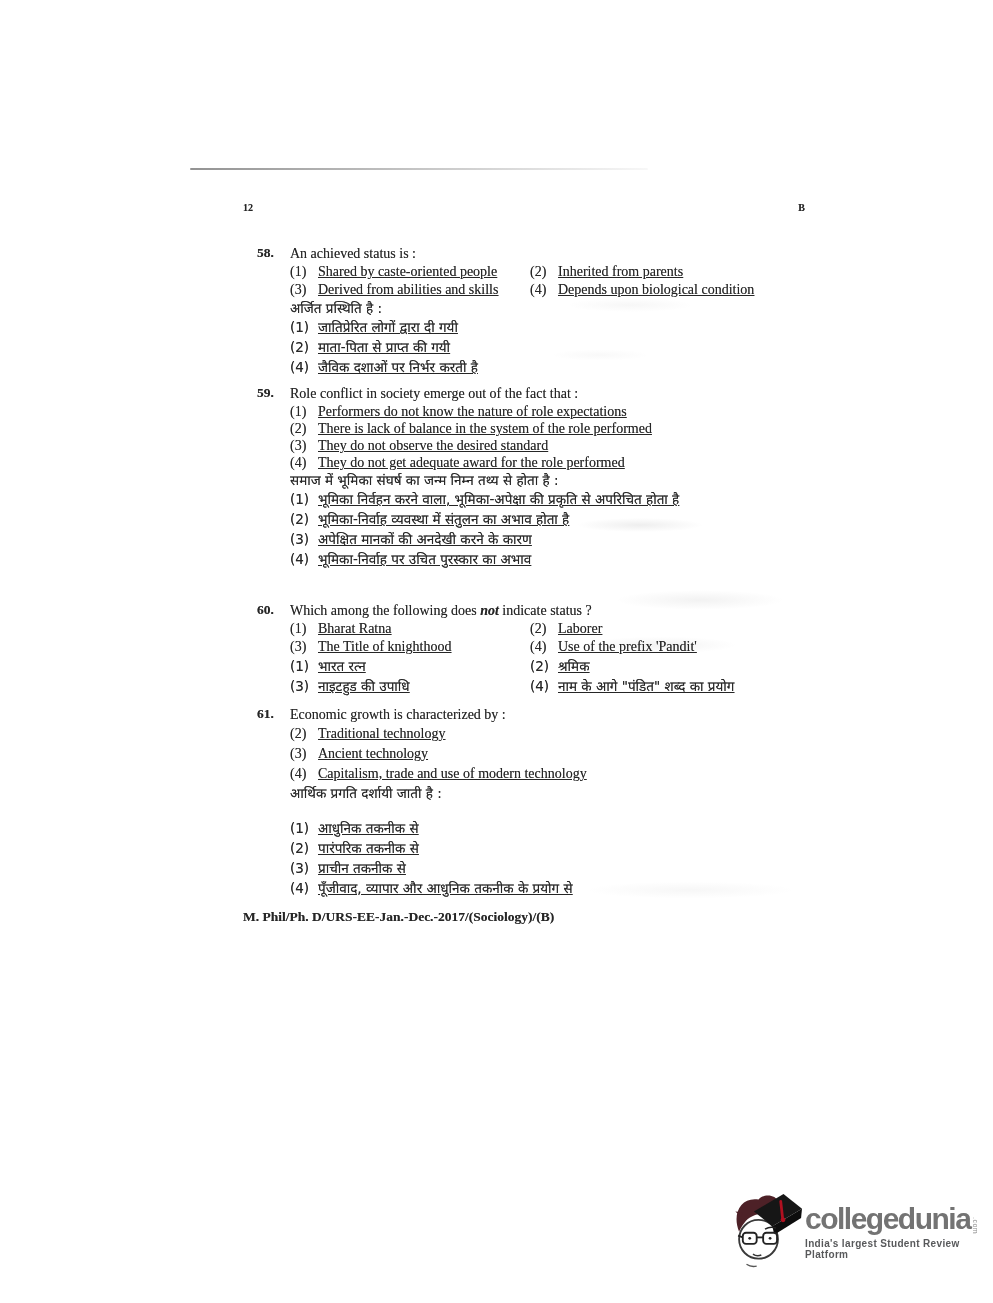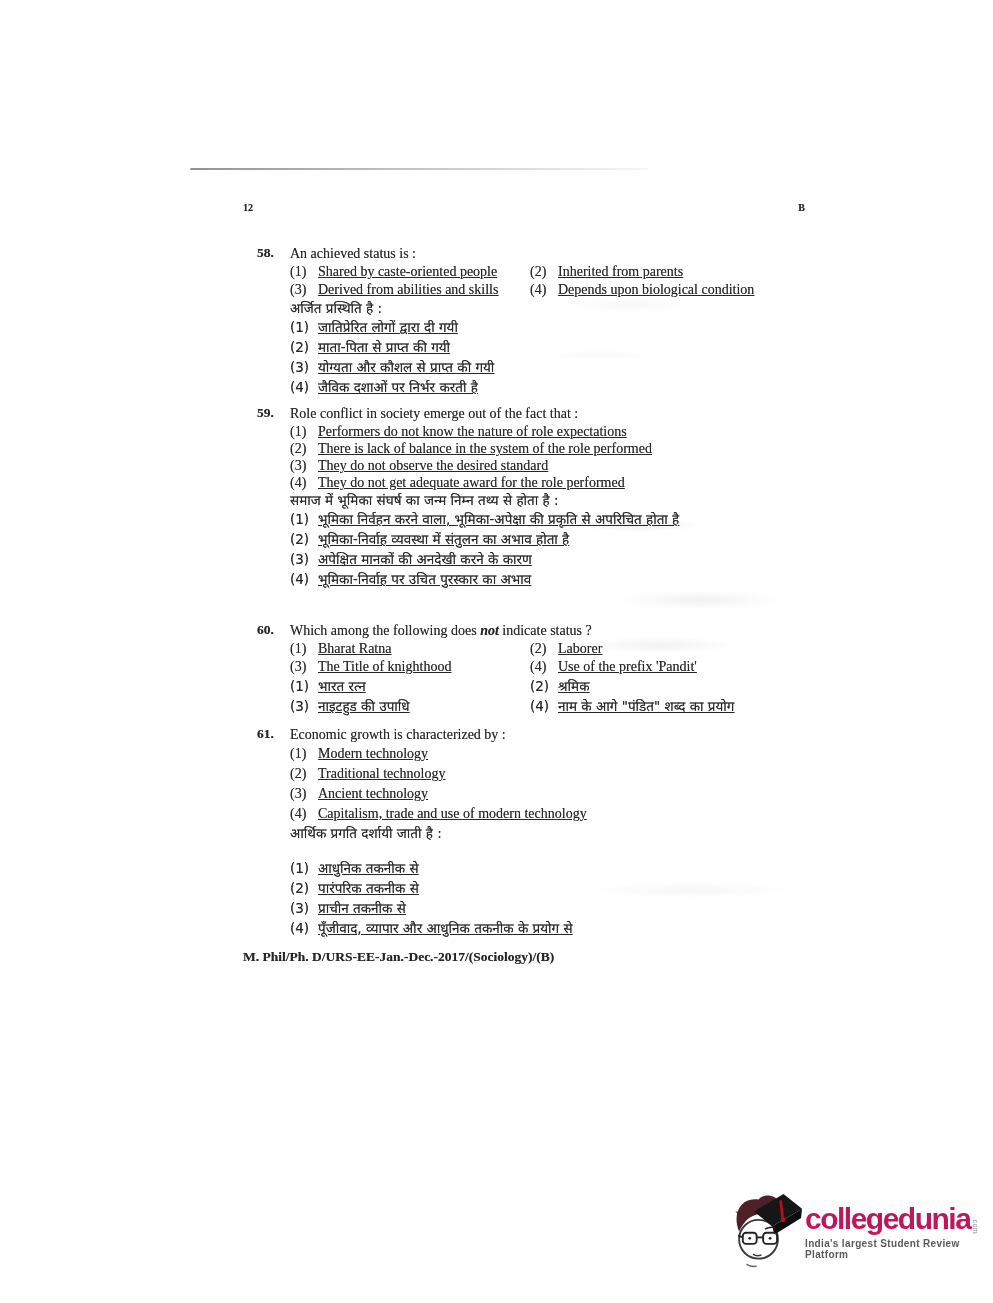--- a/index.html
+++ b/index.html
@@ -57,21 +57,21 @@
   
   .logo{
     position:absolute; left:728px; top:1188px;
     display:flex; align-items:flex-start;
     font-family:"Liberation Sans", sans-serif;
   }
   .logo-text{ margin-left:3px; margin-top:16px; }
   .brand-row{ display:flex; align-items:flex-start; }
   .brand{
     font-weight:bold; font-size:30px; line-height:30px;
-    color:#be185d; letter-spacing:-1.5px;
+    color:#737373; letter-spacing:-1.5px;
   }
   .brand-suffix{
     writing-mode:vertical-rl; font-size:7px; color:#8a8a8a;
     margin-left:2px; margin-top:13px; letter-spacing:0.5px;
   }
   .tagline{
     margin-top:4px; font-size:10px; font-weight:bold;
     color:#58595b; letter-spacing:0.35px;
   }
 </style>
@@ -106,23 +106,20 @@
     </div>
     <div class="stem hi">अर्जित प्रस्थिति है :</div>
     <div class="hi lh20">
       <div class="opt">
         <span class="opt-label">(1)</span><span>जातिप्रेरित लोगों द्वारा दी गयी</span>
       </div>
       <div class="opt">
         <span class="opt-label">(2)</span><span>माता-पिता से प्राप्त की गयी</span>
       </div>
       <div class="opt">
-        <span class="opt-label">(3)</span><span>योग्यता और कौशल से प्राप्त की गयी</span>
-      </div>
-      <div class="opt">
         <span class="opt-label">(4)</span><span>जैविक दशाओं पर निर्भर करती है</span>
       </div>
     </div>
   </section>
 
   <section class="q q59">
     <span class="qnum">59.</span>
     <div class="stem">Role conflict in society emerge out of the fact that :</div>
     <div class="lh17">
       <div class="opt">
@@ -187,23 +184,20 @@
       <div class="opt">
         <span class="opt-label">(4)</span><span>नाम के आगे "पंडित" शब्द का प्रयोग</span>
       </div>
     </div>
   </section>
 
   <section class="q q61">
     <span class="qnum">61.</span>
     <div class="stem">Economic growth is characterized by :</div>
     <div class="lh20">
-      <div class="opt">
-        <span class="opt-label">(1)</span><span>Modern technology</span>
-      </div>
       <div class="opt">
         <span class="opt-label">(2)</span><span>Traditional technology</span>
       </div>
       <div class="opt">
         <span class="opt-label">(3)</span><span>Ancient technology</span>
       </div>
       <div class="opt">
         <span class="opt-label">(4)</span><span>Capitalism, trade and use of modern technology</span>
       </div>
     </div>

